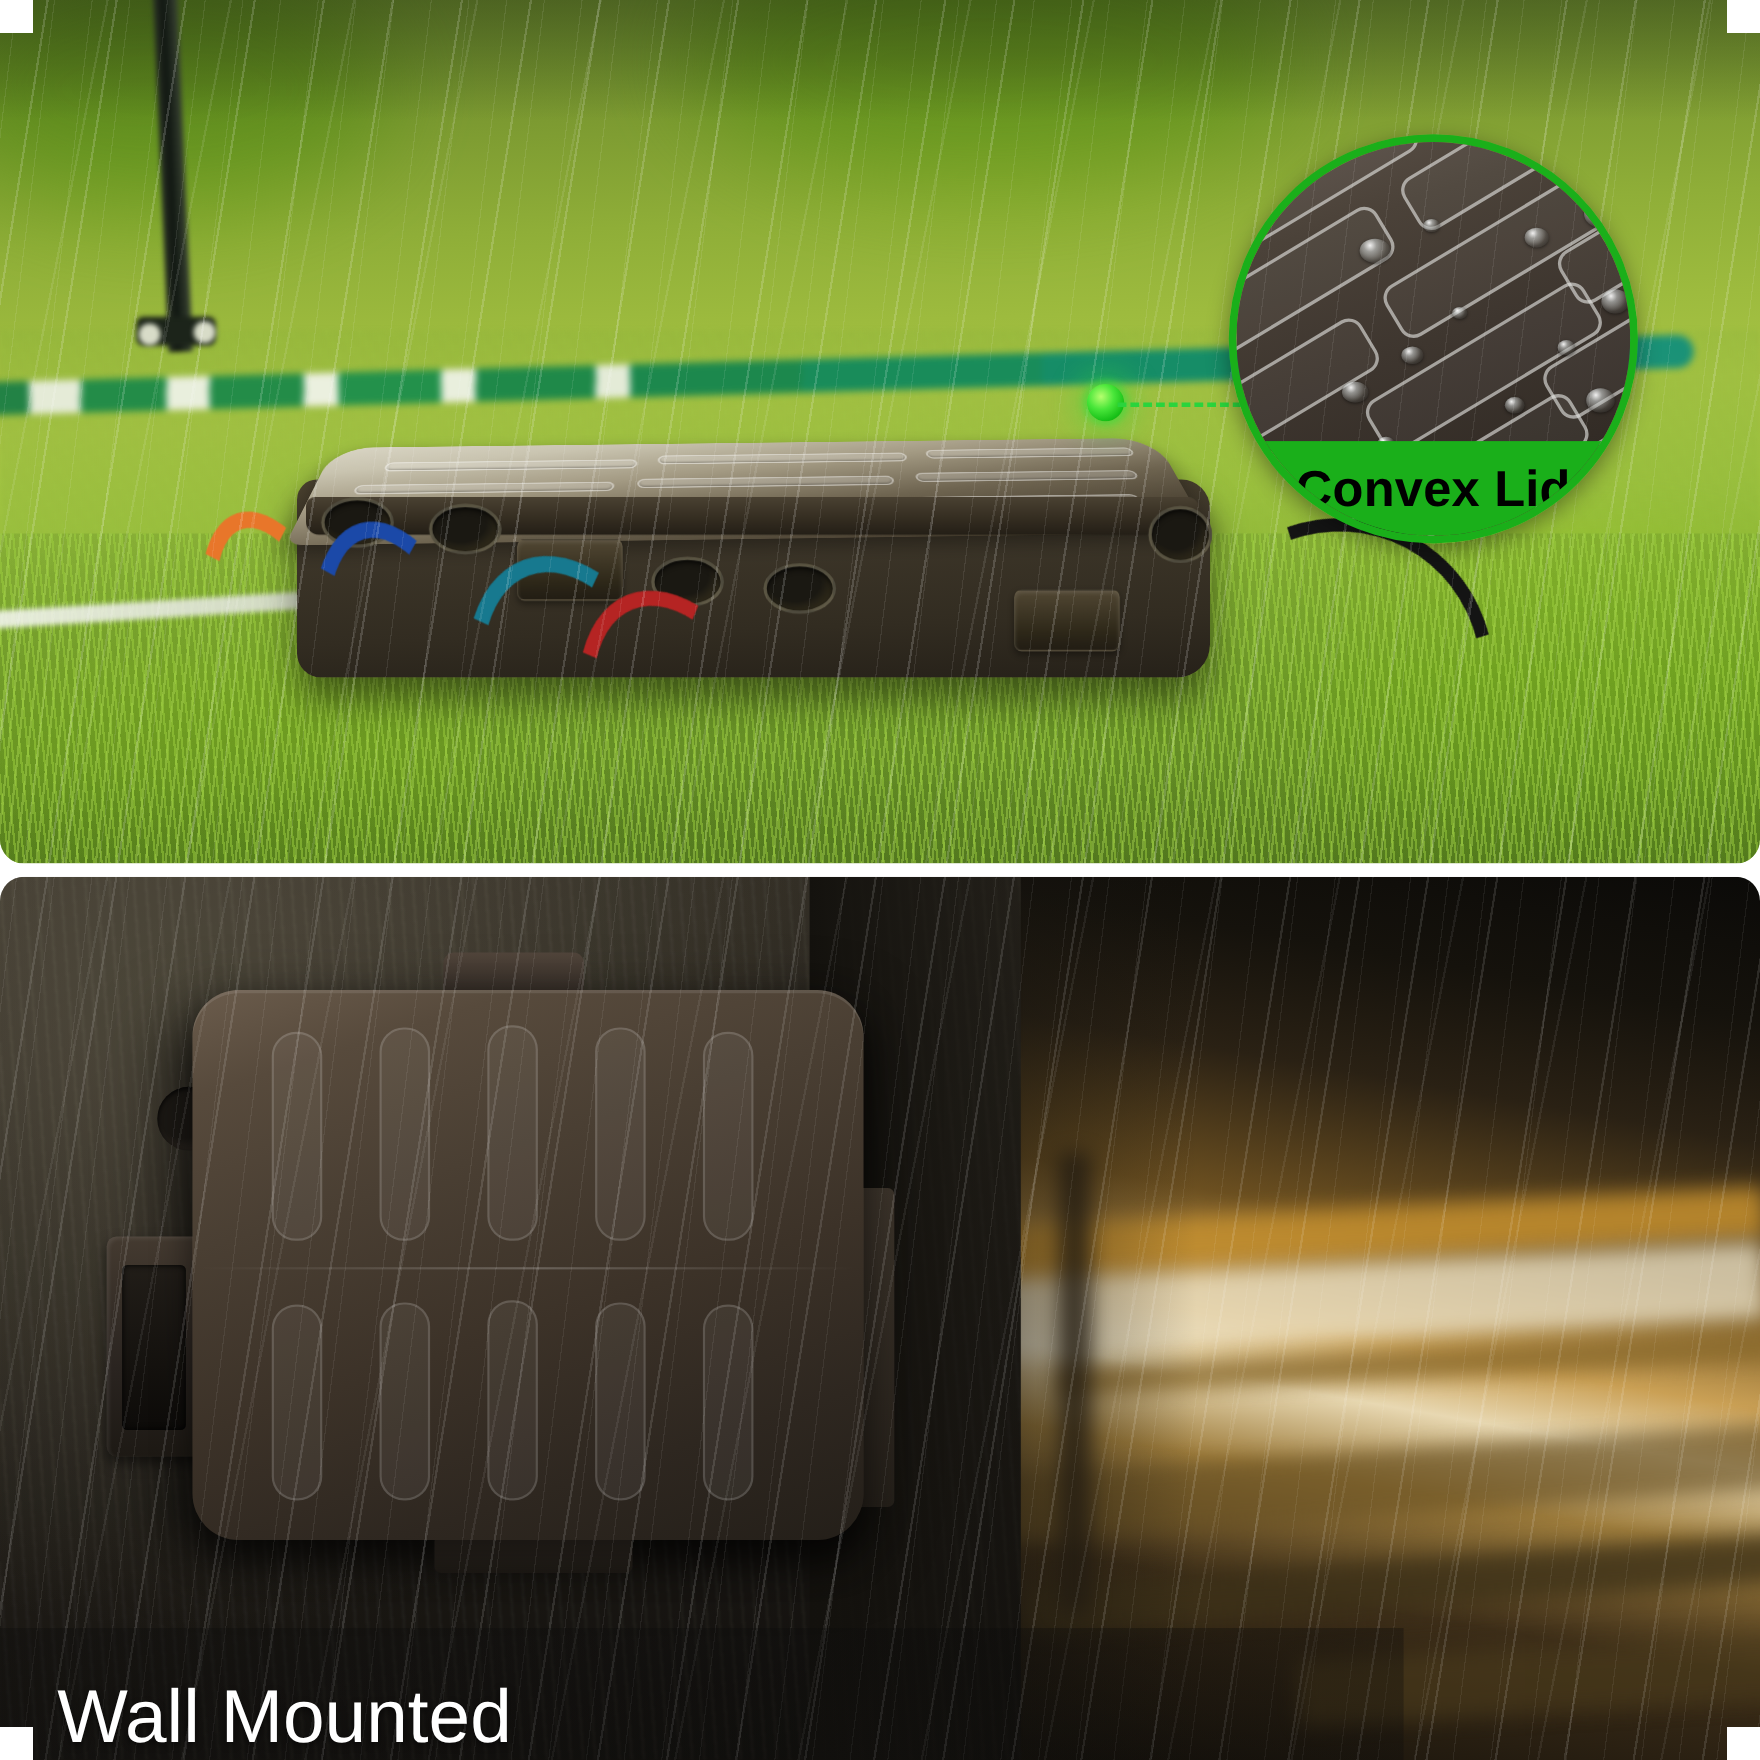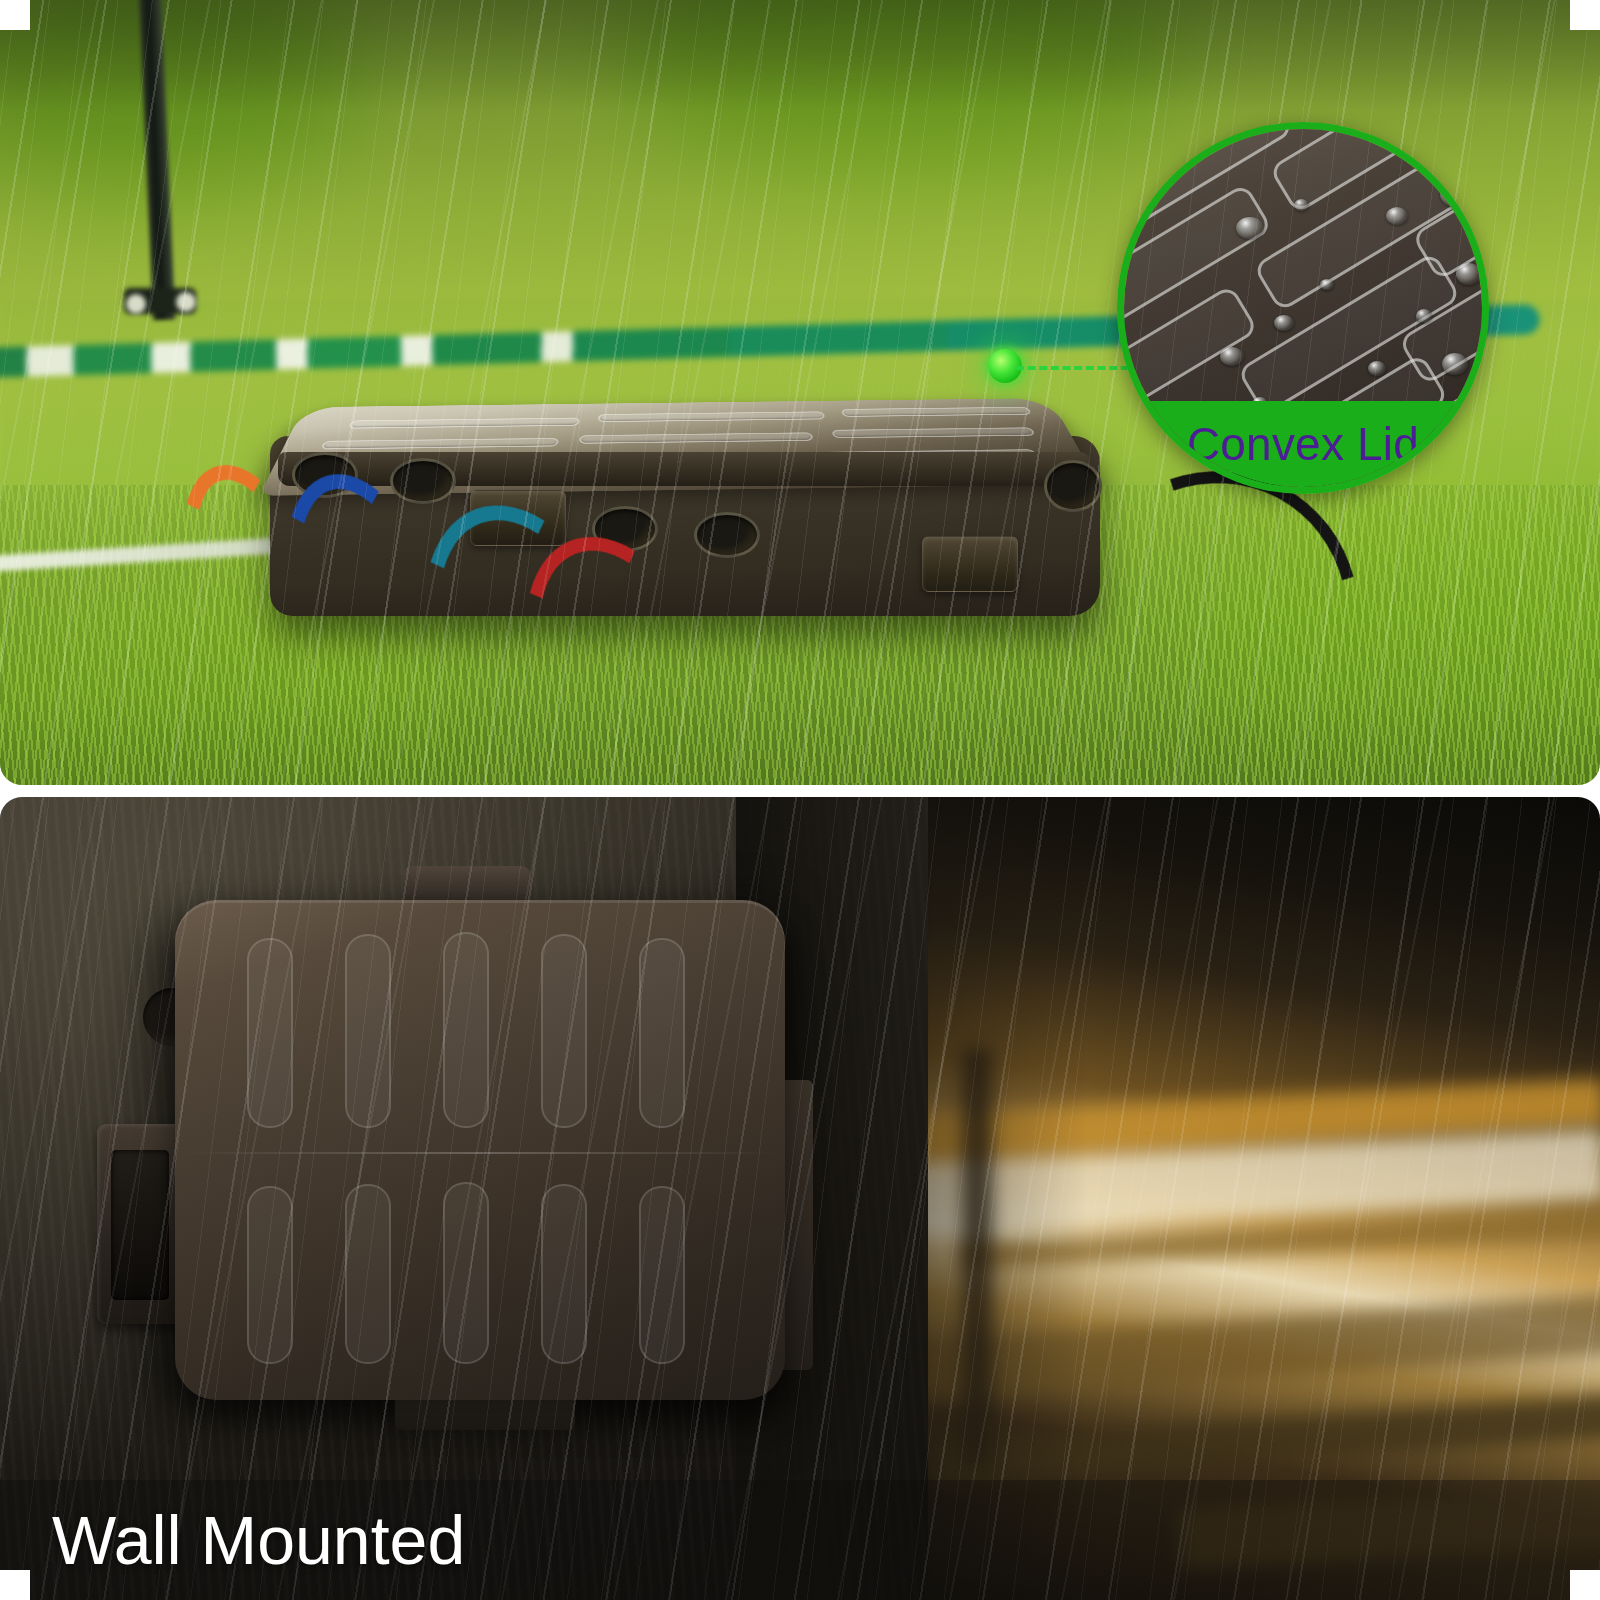--- a/index.html
+++ b/index.html
@@ -240,22 +240,22 @@
   
   .callout {
     position:absolute; border-radius:50%; overflow:hidden;
     border:7px solid var(--accent, #1aaf1a);
     box-shadow:0 6px 20px rgba(0,0,0,.38);
   }
   .callout-img { position:absolute; inset:-7px; }
   .callout-label {
     position:absolute; left:0; right:0; bottom:0;
     background:var(--accent, #1aaf1a);
-    color:#4c1d95; text-align:right;
-    font-weight:400; letter-spacing:.2px;
+    color:#000000; text-align:right;
+    font-weight:700; letter-spacing:.2px;
     display:flex; align-items:center; justify-content:center;
   }
 
   
   .lid-macro {
     position:absolute; inset:0;
     background:linear-gradient(162deg,#5b5148 0%,#4b4239 22%,#3e362f 50%,#332c26 78%,#2a2420 100%);
   }
   .lid-macro-rib {
     position:absolute; border:3px solid rgba(226,226,222,.62);
@@ -282,23 +282,23 @@
     position:absolute; display:flex; align-items:center;
     color:#ffffff; font-weight:400;
     text-shadow:0 2px 7px rgba(0,0,0,.55);
   }
   #banner-water {
     left:0; top:58px; width:615px; height:92px;
     background:rgba(28,34,22,.52);
     padding-left:46px; font-size:64px;
   }
   #banner-wall {
-    left:0; top:1480px; width:1600px; height:120px;
+    left:0; top:1480px; width:1276px; height:120px;
     background:linear-gradient(180deg, rgba(10,10,10,.34), rgba(10,10,10,.30));
-    padding-left:52px; font-size:68px;
+    padding-left:52px; font-size:68px;align-items:flex-end;
   }
   
   #seam { position:absolute; left:0; top:785px; width:1600px; height:12px; background:#fff; z-index:40;}
   
   .corner-mask { position:absolute; width:30px; height:30px; background:#fff; z-index:45; }
 </style>
 </head>
 <body>
 
 <div class="stage">

